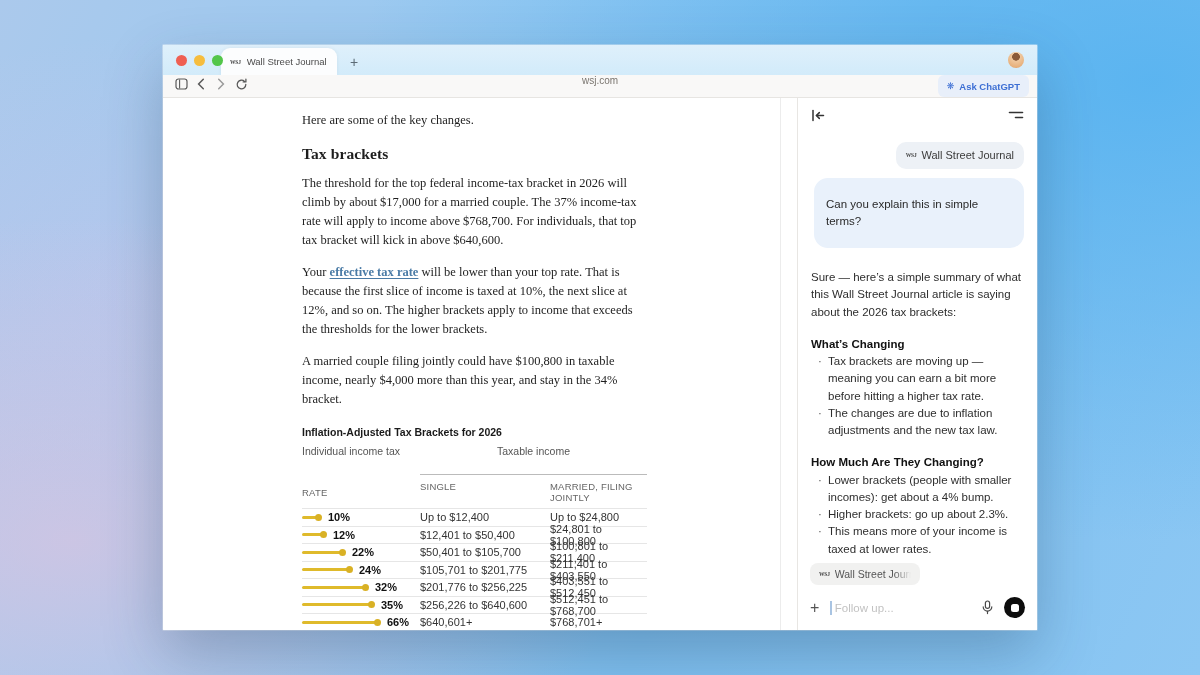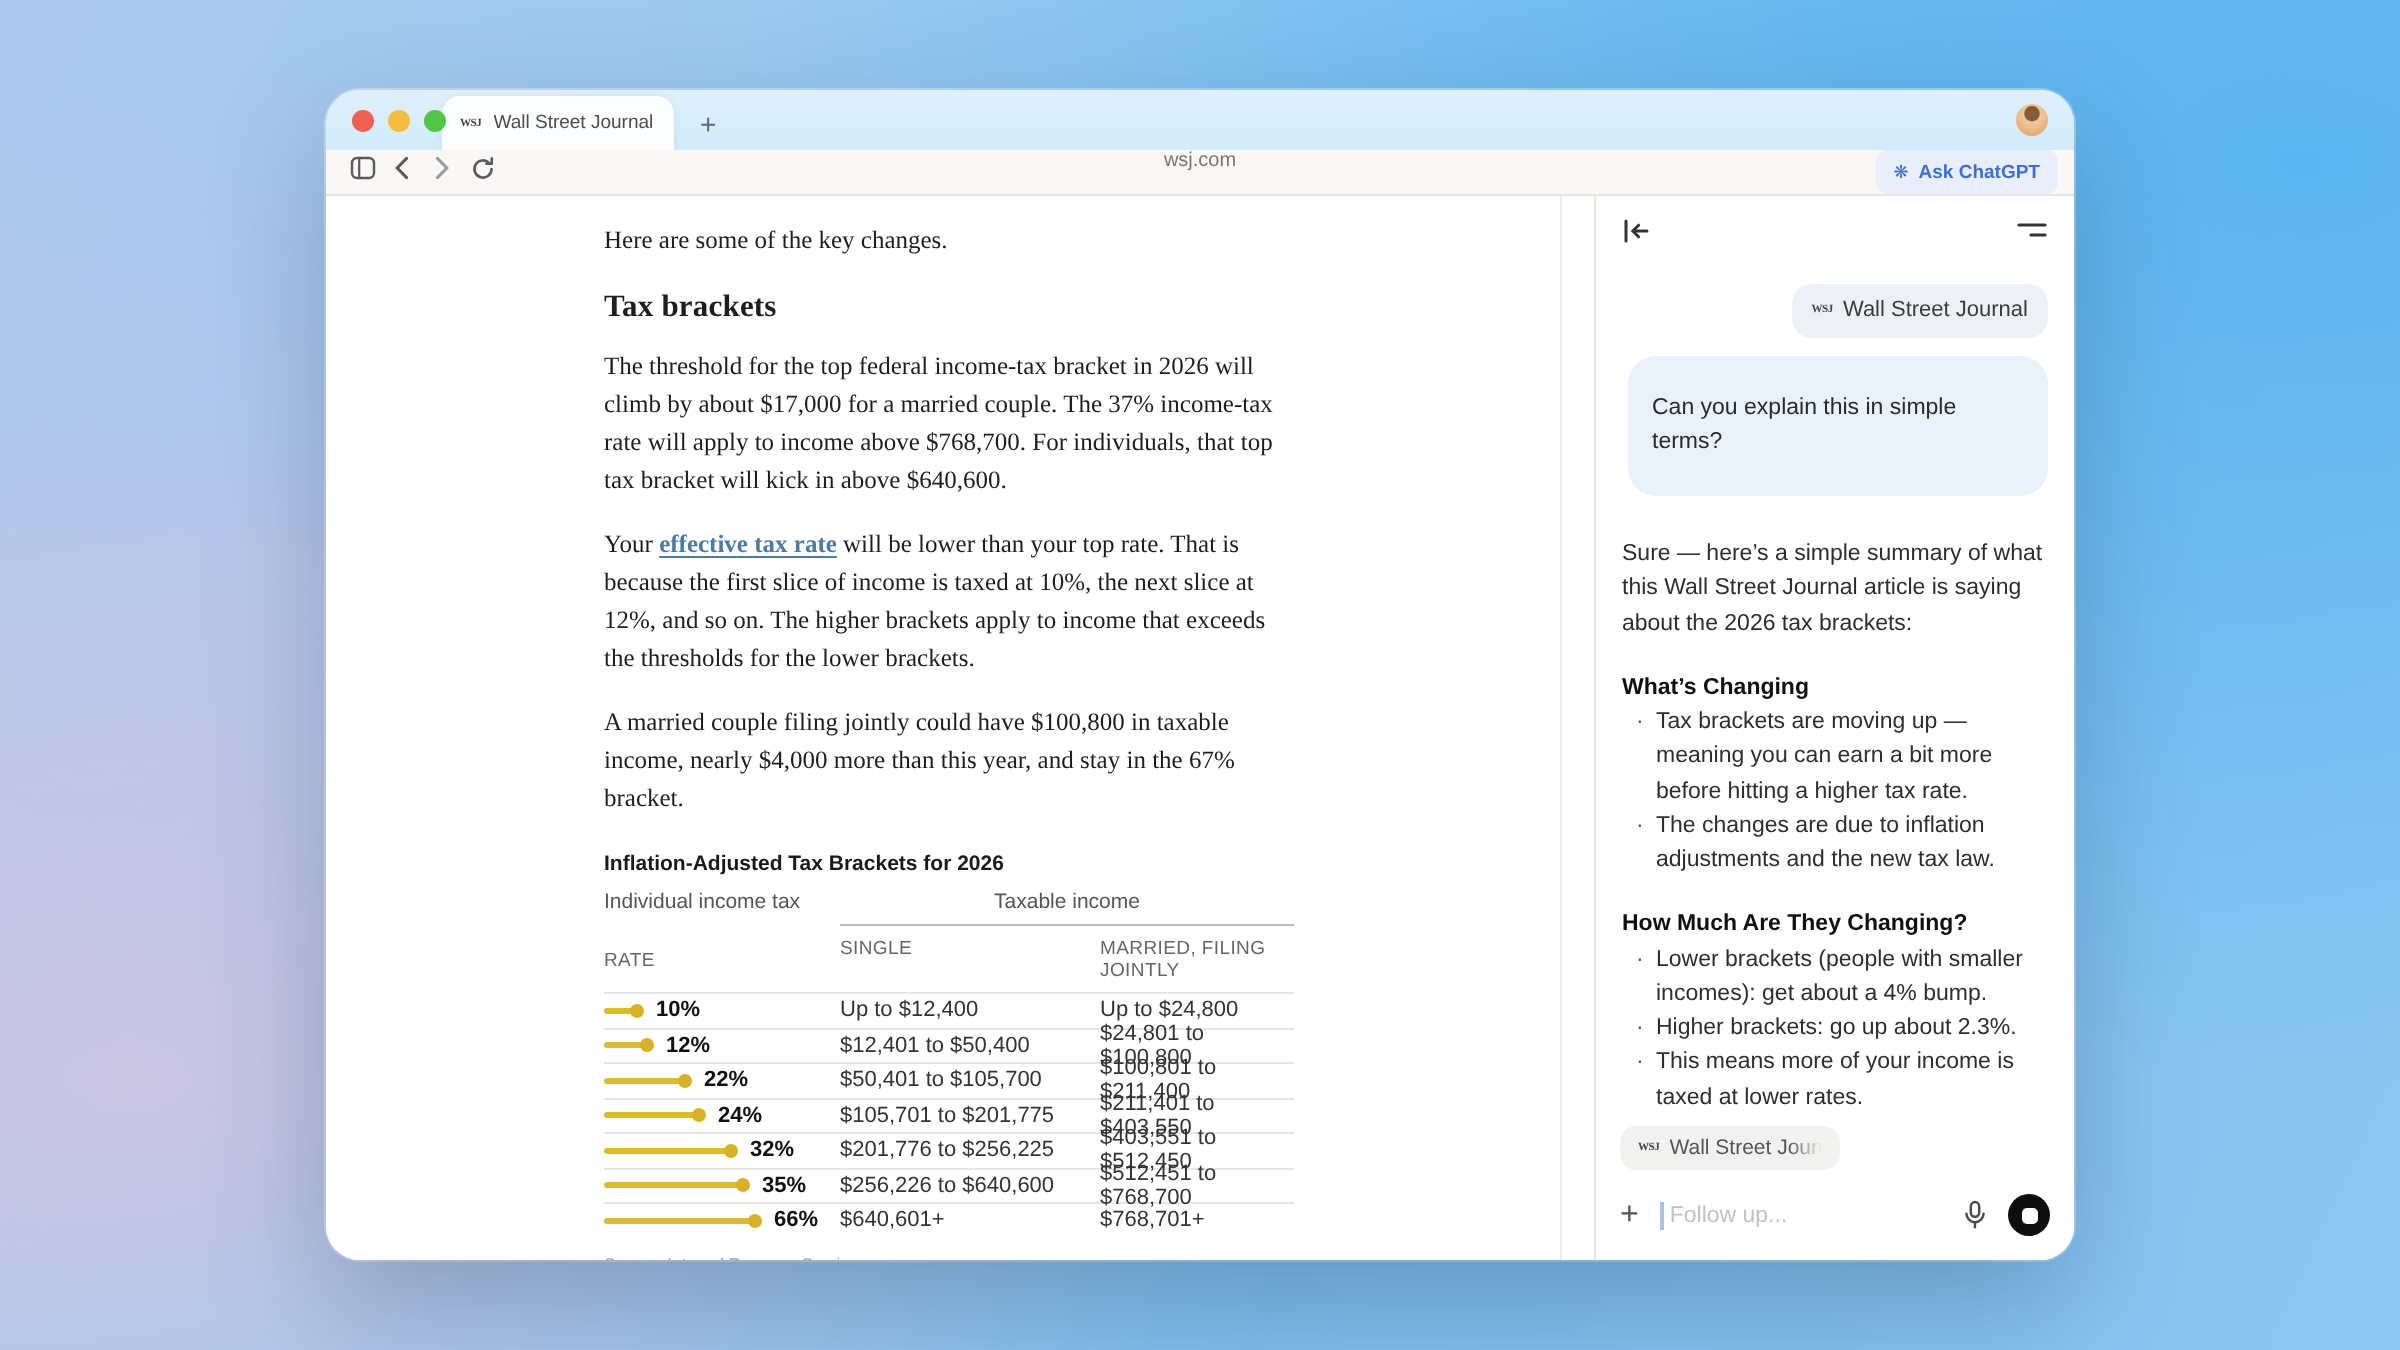--- a/index.html
+++ b/index.html
@@ -10,21 +10,21 @@
       radial-gradient(900px 520px at 6% 80%, rgba(240,194,219,.55), transparent 62%),
       radial-gradient(760px 420px at 16% 42%, rgba(210,196,234,.42), transparent 60%),
       radial-gradient(1100px 640px at 96% 12%, rgba(84,178,240,.85), transparent 72%),
       linear-gradient(115deg,#abc9ec 0%,#97c9f1 35%,#7fc0f0 62%,#8cc7f3 100%);
     position:relative;
   }
 
   
   .window {
     position:absolute; left:163px; top:45px; width:874px; height:585px;
-    border-radius:17px; overflow:hidden;
+    border-radius:1px; overflow:hidden;
     box-shadow:0 24px 60px rgba(30,60,90,.30), 0 0 0 1px rgba(255,255,255,.35);
     background:#fff;
   }
 
   
   .tabbar { height:30px; background:linear-gradient(180deg,#dff0fb,#d2ebfa); display:flex; align-items:flex-end; position:relative; }
   .lights { display:flex; gap:7px; align-items:center; position:absolute; left:13px; top:0; height:30px; }
   .light { width:11px; height:11px; border-radius:50%; }
   .light.red { background:#ef5f52; } .light.yellow { background:#f6bd3e; } .light.green { background:#53c64a; }
   .tab {
@@ -55,21 +55,21 @@
   .acol { width:345px; }
   .article p { font-size:12.5px; line-height:1.52; margin-bottom:13px; }
   .article h2 { font-size:15.5px; font-weight:bold; margin:15px 0 11px; letter-spacing:.1px; }
   .alink { color:#4a7ba6; text-decoration:underline; text-underline-offset:2px; cursor:pointer;font-weight:bold; }
 
   
   .ttable { font-family:"Liberation Sans", sans-serif; margin:17px 0 14px; }
   .ttitle { font-size:10.5px; font-weight:bold; color:#1a1a1a; margin-bottom:7px; }
   .tgroups { display:flex; font-size:10.5px; color:#555; }
   .tg-left { width:118px; }
-  .tg-right { width:227px; text-align:center; border-bottom:1px solid #bbb; padding-bottom:5px; }
+  .tg-right { width:227px; text-align:center; border-bottom:1px solid #bbb; padding-bottom:17px; }
   .thead { display:flex; font-size:9.5px; color:#666; letter-spacing:.2px; padding:6px 0 5px; }
   .trow { display:flex; align-items:center; height:17.5px; border-top:1px solid #e6e6e6; font-size:11px; color:#333; }
   .trow:first-of-type { border-top:none; }
   .c-rate { width:118px; display:flex; align-items:center; }
   .c-single { width:130px; }
   .c-married { width:97px; }
   .bar { display:inline-block; height:3px; background:#dfba2b; border-radius:2px; position:relative; margin-right:9px; }
   .bar::after { content:''; position:absolute; right:-3px; top:-2px; width:7px; height:7px; border-radius:50%; background:#d9b125; }
   .r0{width:17px;} .r1{width:22px;} .r2{width:41px;} .r3{width:48px;} .r4{width:64px;} .r5{width:70px;} .r6{width:76px;}
   .pct { font-weight:bold; font-size:11px; color:#111; }
@@ -154,21 +154,21 @@
   </div>
 
   <div class="content">
 
     <div class="article">
       <div class="acol">
         <p>Here are some of the key changes.</p>
         <h2>Tax brackets</h2>
         <p>The threshold for the top federal income-tax bracket in 2026 will climb by about $17,000 for a married couple. The 37% income-tax rate will apply to income above $768,700. For individuals, that top tax bracket will kick in above $640,600.</p>
         <p><span>Your </span><span class="alink">effective tax rate</span><span> will be lower than your top rate. That is because the first slice of income is taxed at 10%, the next slice at 12%, and so on. The higher brackets apply to income that exceeds the thresholds for the lower brackets.</span></p>
-        <p>A married couple filing jointly could have $100,800 in taxable income, nearly $4,000 more than this year, and stay in the 67% bracket.</p>
+        <p>A married couple filing jointly could have $100,800 in taxable income, nearly $4,000 more than this year, and stay in the 34% bracket.</p>
 
         <div class="ttable">
           <div class="ttitle">Inflation-Adjusted Tax Brackets for 2026</div>
           <div class="tgroups">
             <div class="tg-left">Individual income tax</div>
             <div class="tg-right">Taxable income</div>
           </div>
           <div class="thead">
             <div class="c-rate">RATE</div>
             <div class="c-single">SINGLE</div>

